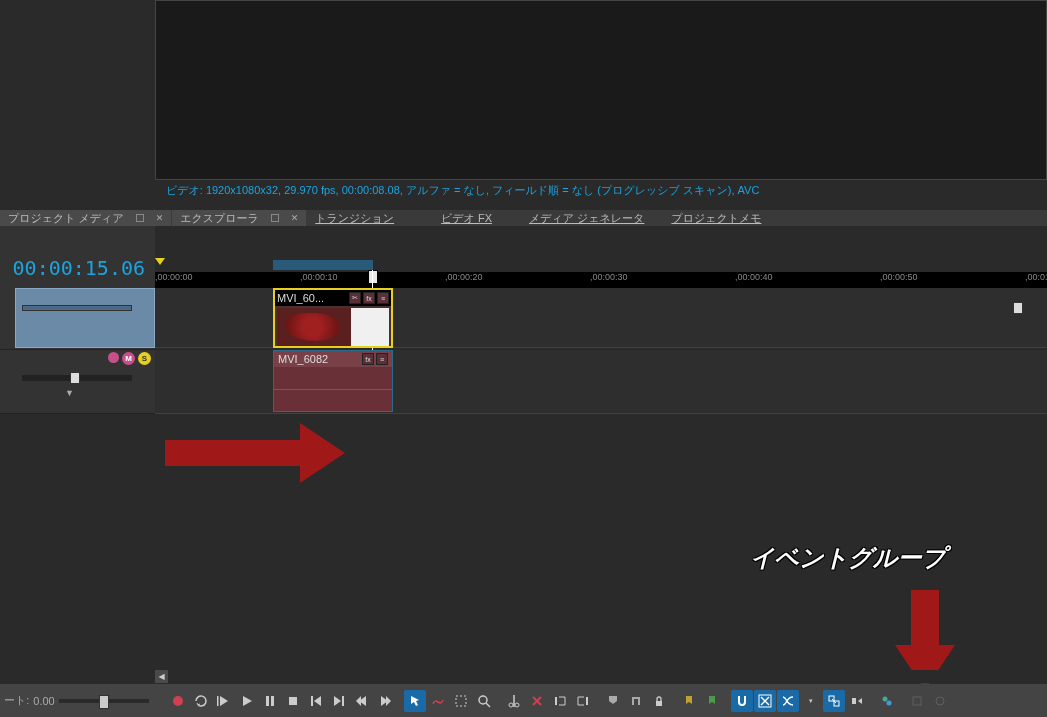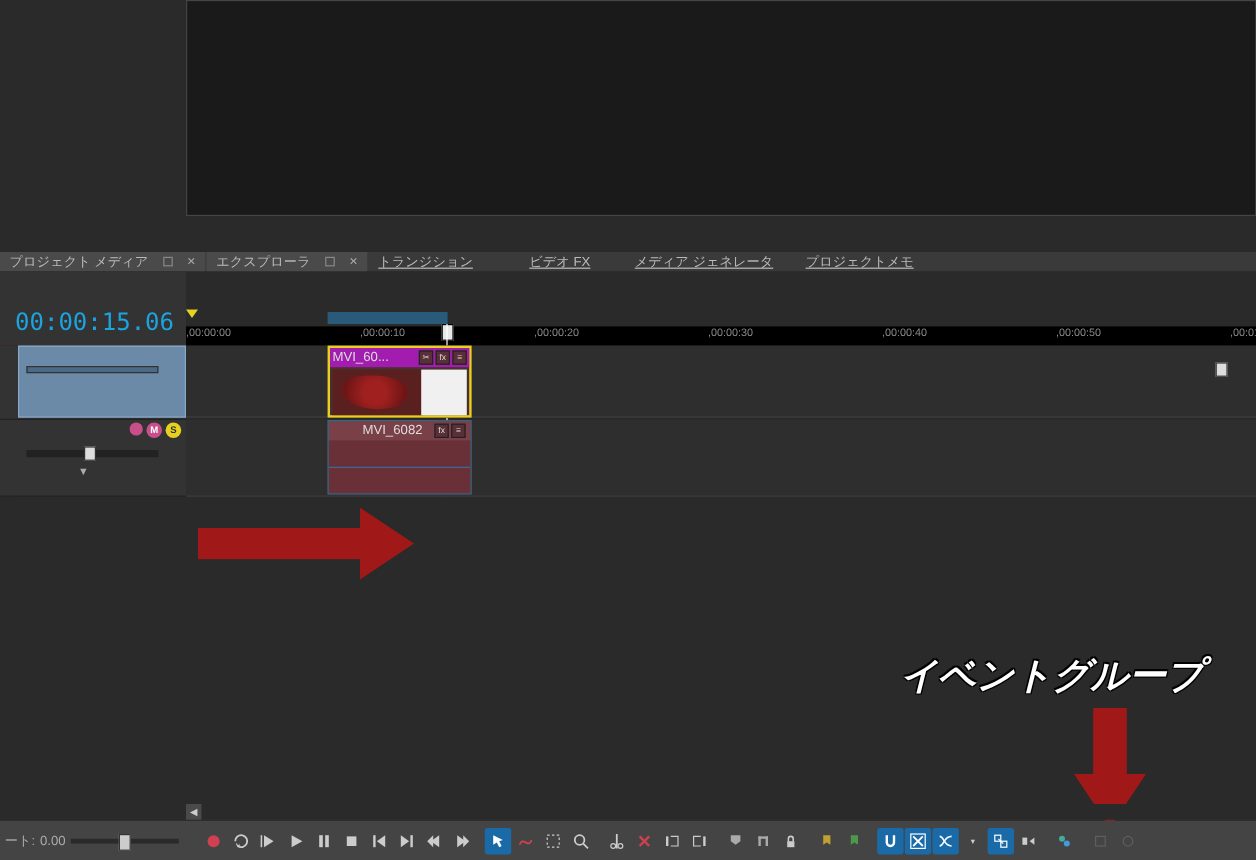--- a/index.html
+++ b/index.html
@@ -29,60 +29,61 @@
 .vtrack-slider { position:absolute; left:22px; top:305px; width:110px; height:6px; background:#4a6a88; border:1px solid #333;}
 .vtrack-slider-h { position:absolute; right:24px; top:302px; width:10px; height:12px; background:#ddd; border:1px solid #333; }
 .atrack-slider { position:absolute; left:22px; top:375px; width:110px; height:6px; background:#222; }
 .atrack-slider-h { position:absolute; left:70px; top:372px; width:10px; height:12px; background:#ddd; border:1px solid #333; }
 .left-edge { position:absolute; left:0; width:14px; background:#5a1a1a; }
 .le1 { top:288px; height:60px; }
 .le2 { top:350px; height:64px; }
 .left-edge .prop { width:12px; height:12px; margin:1px auto; background:#7a3030; border:1px solid #333;}
 .clip { position: absolute; left: 273px; width: 120px; border: 1px solid #000; }
 .clip.video { top: 288px; height: 60px; background: #4a3030; border:2px solid #e8d020; }
-.clip.video .hdr { height:16px; background:#a21caf; display:flex; align-items:center; padding:0 2px; font-size:9px; color:#ddd; gap:2px;}
+.clip.video .hdr { height:16px; background:#000000; display:flex; align-items:center; padding:0 2px; font-size:9px; color:#ddd; gap:2px;}
 .clip.video .thumb { position:absolute; left:2px; top:18px; width:75px; height:38px; background:#5a2020; }
 .clip.video .thumb::after { content:''; position:absolute; left:8px; top:5px; width:55px; height:28px; background:radial-gradient(circle,#a02020 30%,#701515 80%); border-radius:40% 50% 45% 55%; }
 .clip.video .thumb-r { position:absolute; right:2px; top:18px; width:38px; height:38px; background:#f0f0f0; }
 .clip.audio { top: 350px; height: 62px; background: #7a4048; border:1px solid #2a6a8a; }
-.clip.audio .hdr { height:16px; background:#7a4048; display:flex; align-items:center; padding:0 4px; font-size:9px; color:#ddd; justify-content:space-between;margin-left:24px;}
+.clip.audio .hdr { height:16px; background:#7a4048; display:flex; align-items:center; padding:0 4px; font-size:9px; color:#ddd; justify-content:space-between;}
 .clip.audio .wave { position:absolute; left:0; top:16px; right:0; bottom:0; background:#6a3038; }
 .clip.audio .wave::before { content:''; position:absolute; left:0; right:0; top:50%; height:1px; background:#3a6a9a; }
 .timeline-row { position:absolute; left:155px; right:0; border-bottom:1px solid #404040; }
 .tr1 { top:288px; height:60px; background:#2e2e2e; }
 .tr2 { top:350px; height:64px; background:#2e2e2e; }
 .below { position:absolute; left:0; right:0; top:414px; height:256px; background:#2a2a2a; }
 .arrow { position: absolute; }
 .arrow.left { left: 165px; top: 440px; }
 .arrow.down { left: 895px; top: 590px; }
 .arrow-body-h { width: 135px; height: 26px; background: #a01818; }
 .arrow-head-r { width: 0; height: 0; border-top: 30px solid transparent; border-bottom: 30px solid transparent; border-left: 45px solid #a01818; position:absolute; left:135px; top:-17px; }
 .arrow-body-v { width: 28px; height: 55px; background: #a01818; margin-left:16px;}
 .arrow-head-d { width: 0; height: 0; border-left: 30px solid transparent; border-right: 30px solid transparent; border-top: 45px solid #a01818; }
-.annotation { position: absolute; left: 750px; top: 542px; font-size: 31px; font-weight: bold; color: #fff; font-style: italic; font-family: "Yu Gothic", Meiryo, sans-serif; text-shadow: 1px 1px 0 #000, -1px -1px 0 #000, 1px -1px 0 #000, -1px 1px 0 #000; }
+.annotation { position: absolute; left: 750px; top: 542px; font-size: 24px; font-weight: bold; color: #fff; font-style: italic; font-family: "Yu Gothic", Meiryo, sans-serif; text-shadow: 1px 1px 0 #000, -1px -1px 0 #000, 1px -1px 0 #000, -1px 1px 0 #000; }
 .hscroll { position: absolute; left: 155px; right: 0; top: 670px; height: 13px; background: #3a3a3a; display:flex; align-items:center;}
 .hscroll .arr { width:13px; height:13px; background:#4a4a4a; display:flex; align-items:center; justify-content:center; font-size:8px;}
 .hscroll .track { flex:1; height:13px; background:#2a2a2a; }
 .toolbar { position: absolute; left: 0; right: 0; bottom: 0; height: 33px; background: #444; display: flex; align-items: center; padding: 0 2px; gap:1px; }
 .tbtn { width: 22px; height: 22px; display: flex; align-items: center; justify-content: center; background: transparent; border: none; color: #ccc; font-size: 12px; border-radius:2px;}
 .tbtn.active { background: #1a6aa8; color:#fff; }
 .tbtn svg { width: 14px; height: 14px; }
 .rate { display:flex; align-items:center; gap:4px; font-size:10px; color:#aaa; margin-right:10px; padding-left:2px;}
 .rate-slider { width:90px; height:4px; background:#2a2a2a; position:relative; }
 .rate-slider::after { content:''; position:absolute; left:50%; top:-4px; width:8px; height:12px; background:#ccc; border:1px solid #333; transform:translateX(-50%);}
 .sep { width: 6px; }
 .clip .hbtn { width:12px; height:12px; background:#5a3038; border:1px solid #222; display:inline-flex; align-items:center; justify-content:center; font-size:7px;}
 .playhead-region { position:absolute; left:273px; top:260px; width:100px; height:10px; background:#2a5a7a; }
 </style>
 </head>
 <body>
 
 <div class="preview"></div>
 
 <div class="media-info">
+  <div>ビデオ: 1920x1080x32, 29.970 fps, 00:00:08.08, アルファ = なし, フィールド順 = なし (プログレッシブ スキャン), AVC</div>
 </div>
 
 <div class="tabs">
   <div class="tab">
       <span>プロジェクト メディア</span>
       <span class="sq"></span>
       <span class="x">✕</span>
     </div>
   <div class="tab">
       <span>エクスプローラ</span>

